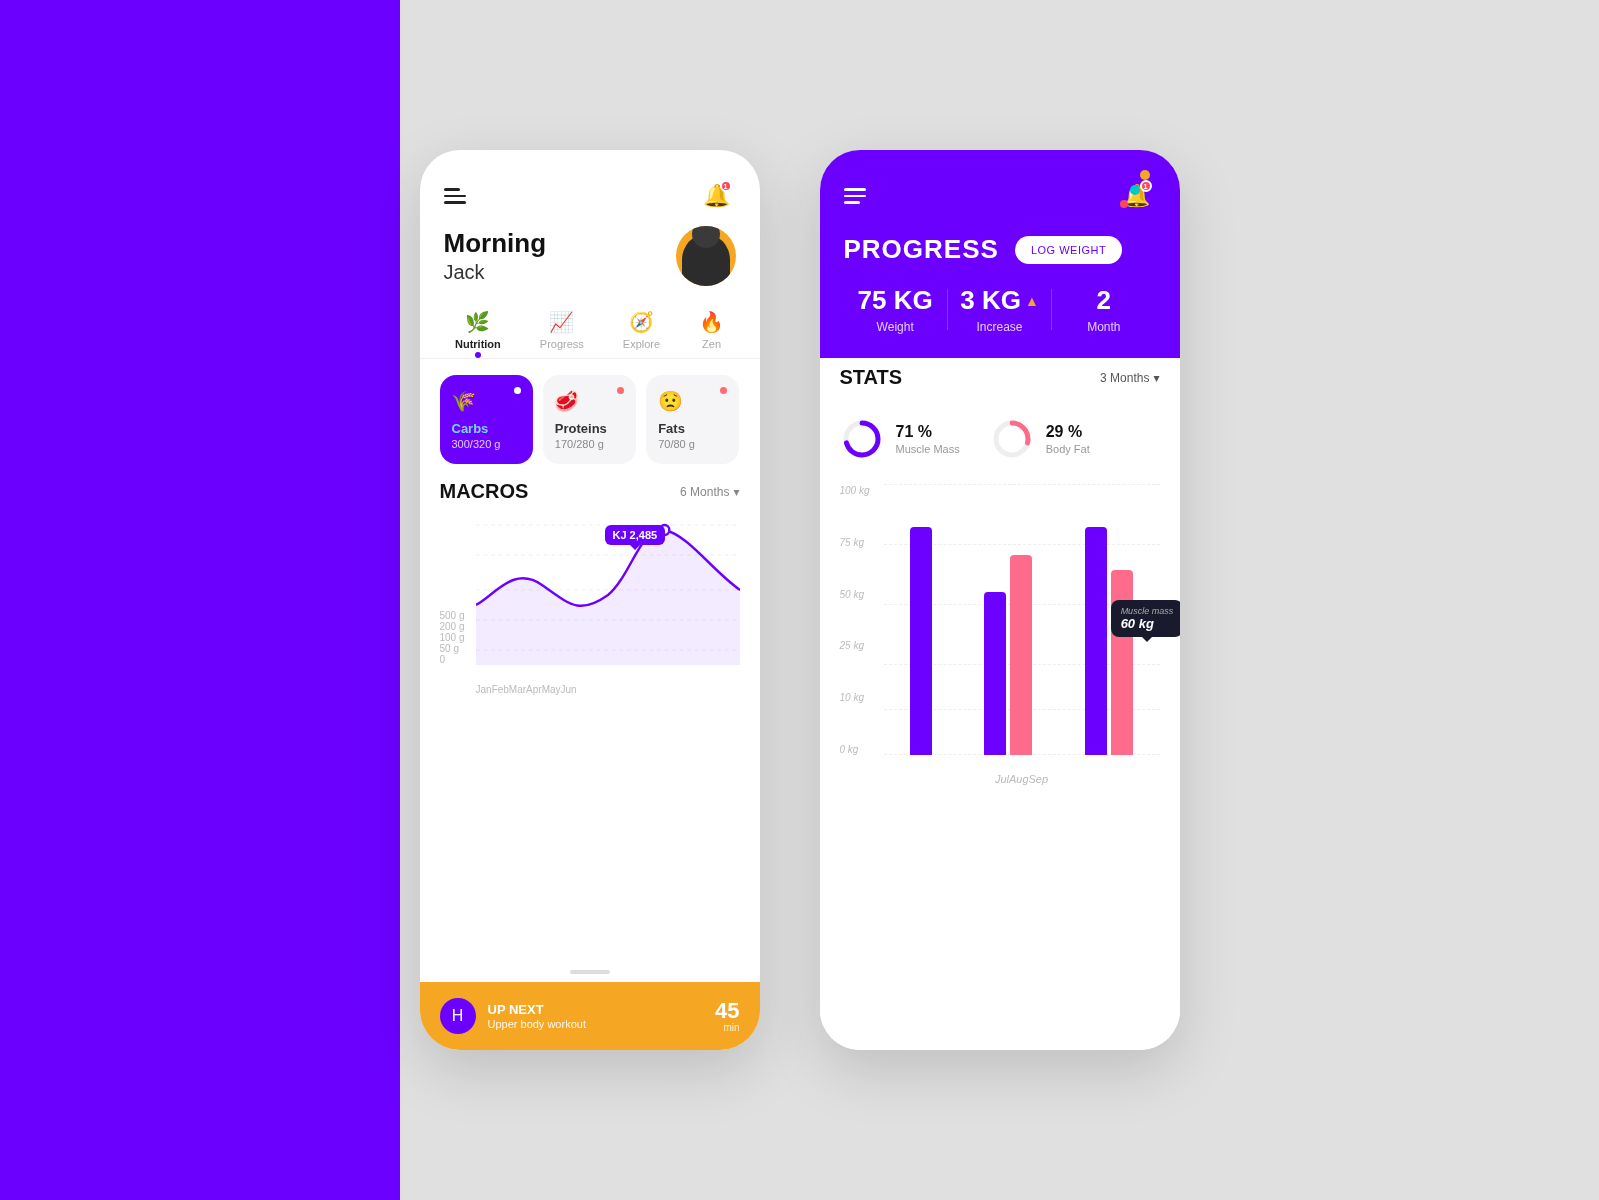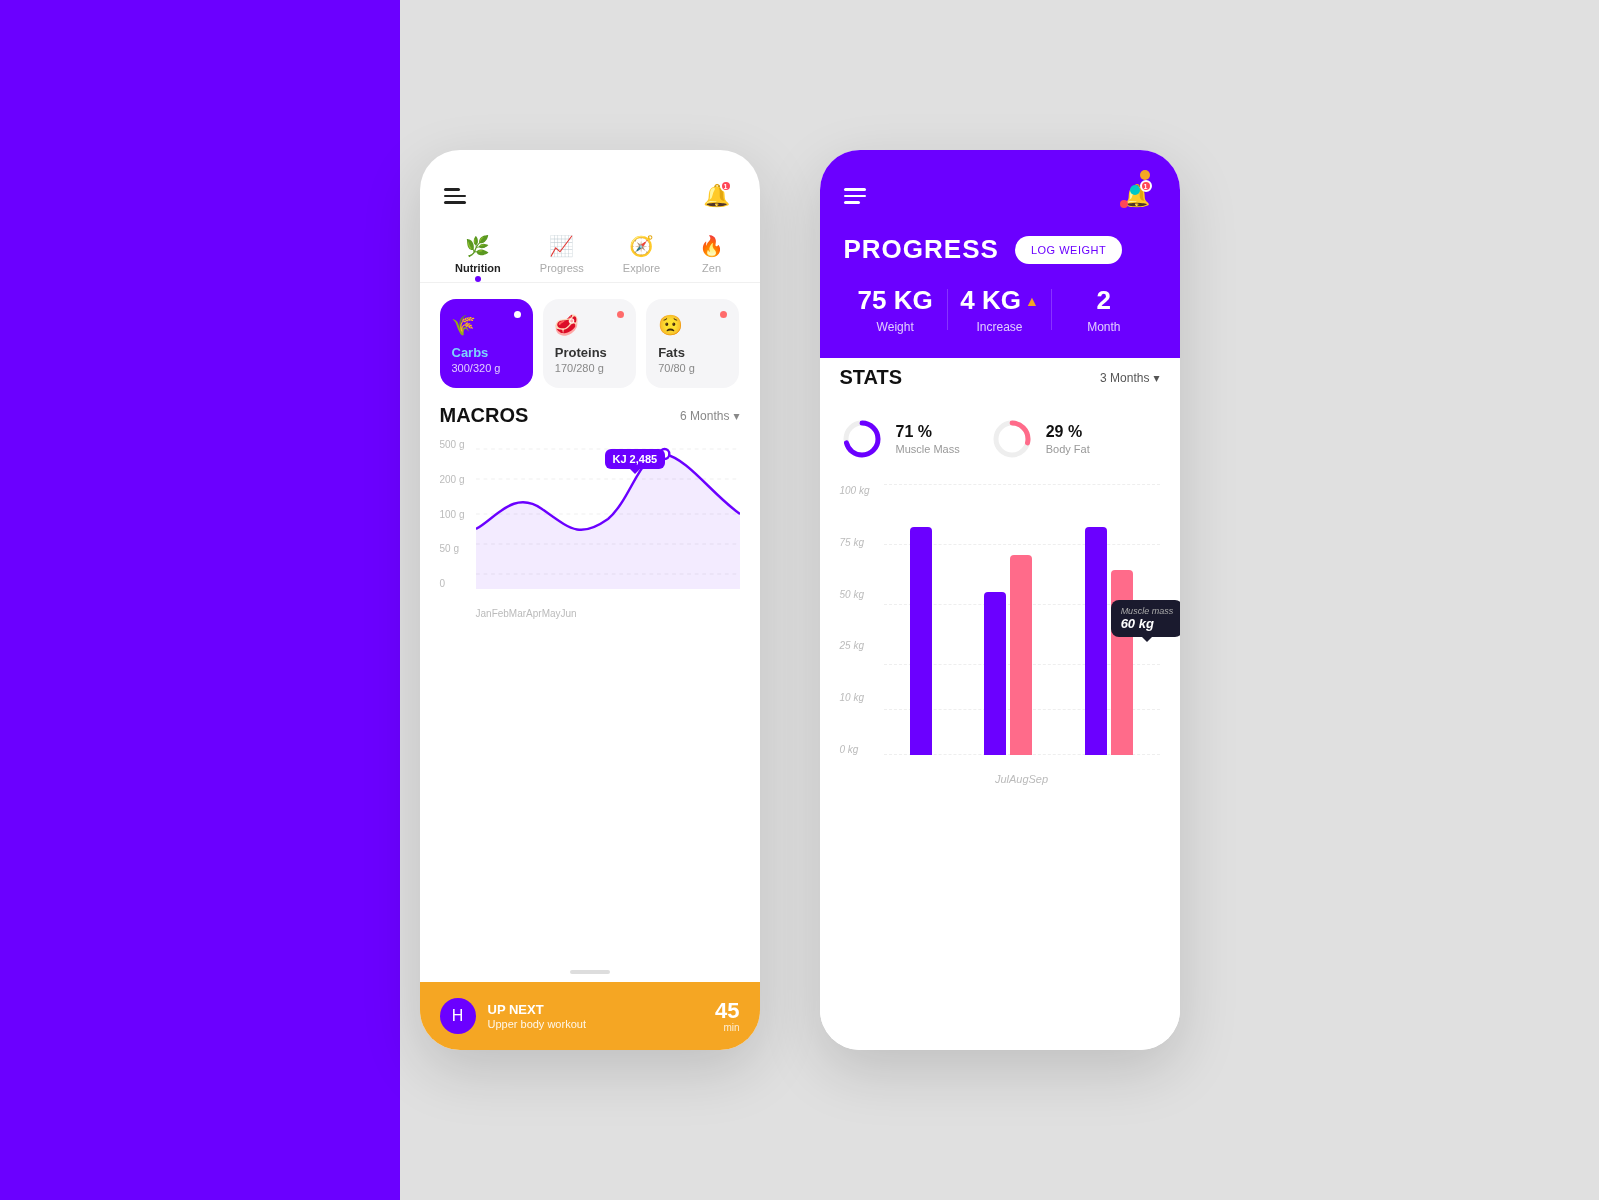--- a/index.html
+++ b/index.html
@@ -180,21 +180,21 @@
       display: flex; align-items: center; gap: 4px;
       font-size: 12px; color: #888; cursor: pointer;
     }
 
     .chart-area {
       position: relative;
       height: 180px;
     }
     .chart-y-labels {
       position: absolute; left: 0; top: 0; bottom: 30px;
-      display: flex; flex-direction: column; justify-content: space-between;
+      display: flex; flex-direction: column; justify-content: flex-end;
     }
     .chart-y-label { font-size: 10px; color: #bbb; }
     .chart-x-labels {
       position: absolute; bottom: 0; left: 36px; right: 0;
       display: flex; 
     }
     .chart-x-label { font-size: 10px; color: #bbb; }
 
     
     .chart-tooltip {
@@ -417,20 +417,29 @@
         <span></span>
           <span></span>
           <span></span>
       </div>
       <div class="bell-btn">
         <span class="bell-icon">🔔</span>
         <div class="bell-badge">1</div>
       </div>
     </div>
 
+    <div class="phone1-greeting">
+      <div class="greeting-text">
+        <h1>Morning</h1>
+        <p>Jack</p>
+      </div>
+      <div class="avatar-circle">
+        <div class="avatar-silhouette"></div>
+      </div>
+    </div>
 
     <div class="nav-tabs">
       <div class="nav-tab active">
         <span class="tab-icon">🌿</span>
         <span class="tab-label">Nutrition</span>
       </div>
       <div class="nav-tab">
         <span class="tab-icon">📈</span>
         <span class="tab-label">Progress</span>
       </div>
@@ -559,21 +568,21 @@
       <div class="stats-row">
         <div class="stat-item">
           <div class="stat-value">
             <span>75 KG</span>
           </div>
           <div class="stat-label">Weight</div>
         </div>
         <div class="stat-divider"></div>
         <div class="stat-item">
           <div class="stat-value">
-            <span>4 KG</span>
+            <span>3 KG</span>
             <span class="stat-up-arrow">▲</span>
           </div>
           <div class="stat-label">Increase</div>
         </div>
         <div class="stat-divider"></div>
         <div class="stat-item">
           <div class="stat-value">
             <span>2</span>
           </div>
           <div class="stat-label">Month</div>

